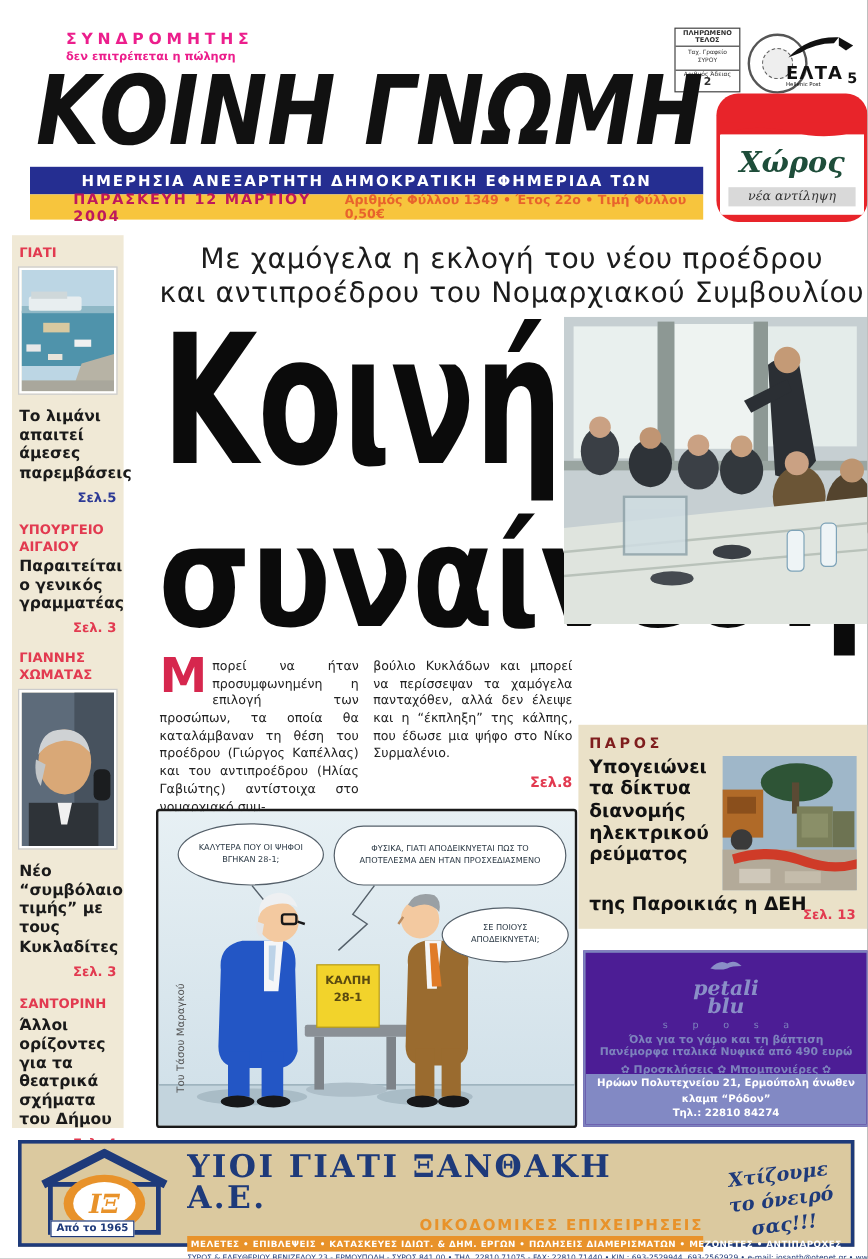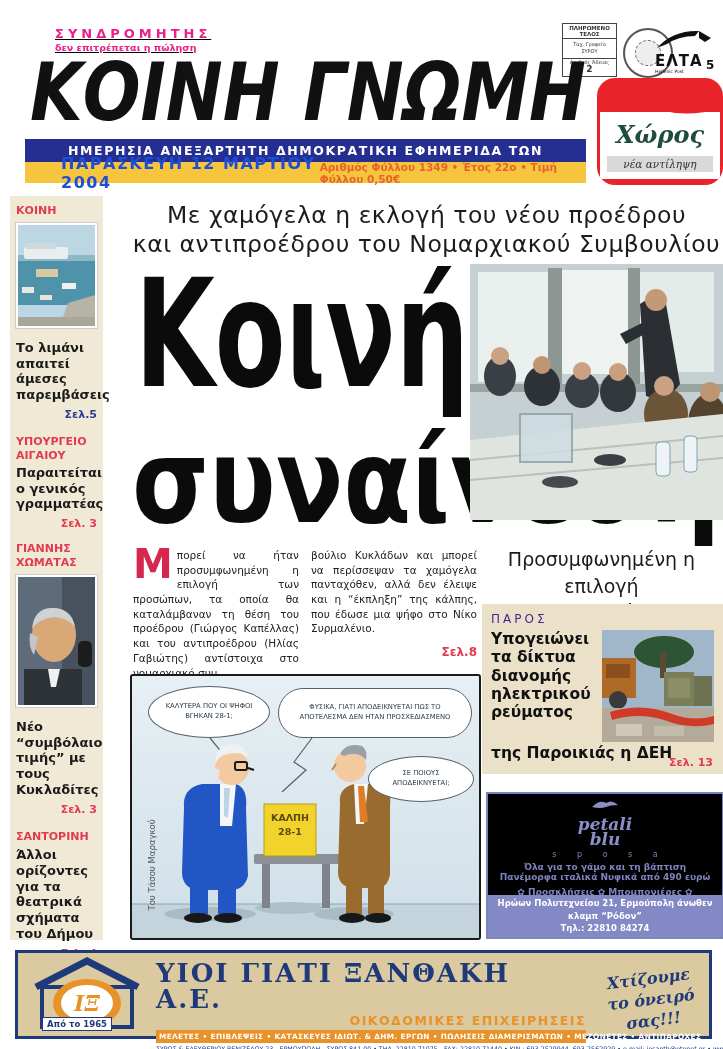--- a/index.html
+++ b/index.html
@@ -20,21 +20,21 @@
                display:flex;align-items:center;justify-content:center;}
   .round-stamp .inner{width:24px;height:24px;border:1px dashed #666;border-radius:50%;background:#eee;}
   .elta-name{font-size:15px;font-weight:bold;color:#111;letter-spacing:1px;line-height:1;}
   .elta-sub{font-size:4.5px;color:#111;}
   .edition-num{font-size:12px;font-weight:bold;color:#111;}
 
   
   .banner-blue{background:#252e91;color:#fff;font-weight:bold;font-size:12.5px;
                letter-spacing:1.6px;text-align:center;line-height:23px;height:23px;}
   .bar-yellow{background:#f7c53d;height:21px;display:flex;align-items:center;padding:0 0 0 36px;box-sizing:border-box;}
-  .bar-date{color:#1d4ed8;font-weight:bold;font-size:16px;letter-spacing:1.5px;}
+  .bar-date{color:#be185d;font-weight:bold;font-size:12px;letter-spacing:1.5px;}
   .bar-issue{color:#e8632c;font-weight:bold;font-size:10.5px;}
 
   
   .choros{width:126px;height:107px;background:#e8242a;overflow:hidden;}
   .choros .white{position:absolute;left:3px;right:3px;top:34px;bottom:6px;background:#fff;}
   .choros-name{position:absolute;left:0;right:0;top:42px;text-align:center;
                font-family:"DejaVu Serif",serif;font-style:italic;font-weight:bold;
                font-size:24px;color:#1e4d3a;}
   .choros-tag{position:absolute;left:10px;right:10px;top:78px;background:#d9d9d9;
               text-align:center;font-family:"DejaVu Serif",serif;font-style:italic;
@@ -57,40 +57,40 @@
   .body-cols{left:133px;top:548px;width:345px;display:flex;gap:12px;}
   .bcol{width:166px;font-size:10.5px;line-height:1.4;color:#222;text-align:justify;}
   .dropcap{float:left;font-size:40px;line-height:32px;font-weight:bold;color:#d6274e;padding-right:4px;}
   .page-ref{color:#e23a50;font-weight:bold;font-size:12px;text-align:right;margin-top:8px;}
 
   .deck{left:480px;top:546px;width:243px;text-align:center;font-size:19px;line-height:1.4;color:#1c1c1c;}
 
   
   .paros{left:482px;top:604px;width:241px;height:170px;background:#eae1c8;
          padding:8px 9px;box-sizing:border-box;}
-  .paros-kicker{color:#4c1d95;font-weight:normal;font-size:12px;letter-spacing:3px;}
+  .paros-kicker{color:#7f1d1d;font-weight:bold;font-size:12px;letter-spacing:3px;}
   .paros-row{display:flex;margin-top:4px;}
   .paros-title{width:106px;font-weight:bold;font-size:15.5px;line-height:1.18;color:#111;}
   .paros-title2{font-weight:bold;font-size:15.5px;color:#111;margin-top:2px;}
   .paros-page{position:absolute;right:10px;bottom:5px;color:#e23a50;font-weight:bold;font-size:11px;}
 
   
   .cartoon{left:130px;top:674px;width:351px;height:266px;border:2px solid #1a1a1a;border-radius:3px;
            background:linear-gradient(#e7f0f4,#cfdfe8);box-sizing:border-box;overflow:hidden;}
   .bubble{position:absolute;background:#fff;border:1px solid #55606a;border-radius:50%;
           display:flex;align-items:center;justify-content:center;text-align:center;
           font-size:6.8px;line-height:1.45;color:#2c3a46;padding:4px 8px;box-sizing:border-box;}
   .ballot-label{position:absolute;left:133px;top:135px;width:50px;text-align:center;
                 font-size:9.5px;font-weight:bold;color:#5a4a10;line-height:1.5;}
   .cartoon-credit{position:absolute;left:-26px;bottom:68px;transform:rotate(-90deg);
                   transform-origin:center;font-size:8.5px;color:#555;white-space:nowrap;}
 
   
   .petali{left:486px;top:792px;width:238px;height:147px;border:2px solid #7d83bd;
-          background:#000000;box-sizing:border-box;text-align:center;color:#7d83bd;overflow:hidden;}
+          background:#4c1d95;box-sizing:border-box;text-align:center;color:#7d83bd;overflow:hidden;}
   .petali-logo{font-family:"DejaVu Serif",serif;font-style:italic;font-weight:bold;
                font-size:17px;line-height:.9;margin-top:4px;color:#8a8fc7;}
   .petali-sposa{font-size:8px;letter-spacing:9px;margin:2px 0 3px 9px;}
   .petali-l1{font-size:9px;font-weight:bold;}
   .petali-svc{font-size:9px;font-weight:bold;line-height:1.35;}
   .petali-tag{font-size:7.5px;font-weight:bold;margin-top:3px;}
   .petali-bar{position:absolute;left:0;right:0;bottom:0;background:#8289c4;color:#fff;
               font-weight:bold;font-size:8.5px;line-height:1.5;padding:2px 0;}
 
   
@@ -105,21 +105,21 @@
   .xan-slogan{font-family:"DejaVu Serif",serif;font-style:italic;font-weight:bold;
               color:#1e3a7a;font-size:16px;line-height:1.3;transform:rotate(-7deg);text-align:center;}
   .xan-since{position:absolute;left:14px;bottom:4px;background:#fff;border:1px solid #1e3a7a;
              color:#1e3a7a;font-weight:bold;font-size:8.5px;padding:1px 4px;}
 </style>
 </head>
 <body>
 
 <div id="page">
 
-  <div class="abs" style="left:55px;top:26px;text-decoration:underline;">
+  <div class="abs" style="left:55px;top:26px;">
     <div class="sub-label">ΣΥΝΔΡΟΜΗΤΗΣ</div>
     <div class="sub-note">δεν επιτρέπεται η πώληση</div>
   </div>
 
   <div class="abs postage-box" style="left:562px;top:23px;">
     <div class="ph"><span>ΠΛΗΡΩΜΕΝΟ</span> <span>ΤΕΛΟΣ</span></div>
     <div class="pm"><span>Ταχ. Γραφείο</span><br><span>ΣΥΡΟΥ</span></div>
     <div class="pb"><span>Αριθμός Άδειας</span><br><span class="num">2</span></div>
   </div>
   <div class="abs round-stamp" style="left:623px;top:28px;">
@@ -153,21 +153,21 @@
   <div class="abs banner-blue" style="left:25px;top:139px;width:561px;">ΗΜΕΡΗΣΙΑ ΑΝΕΞΑΡΤΗΤΗ ΔΗΜΟΚΡΑΤΙΚΗ ΕΦΗΜΕΡΙΔΑ ΤΩΝ ΚΥΚΛΑΔΩΝ</div>
 
   <div class="abs bar-yellow" style="left:25px;top:162px;width:561px;">
     <span class="bar-date">ΠΑΡΑΣΚΕΥΗ 12 ΜΑΡΤΙΟΥ 2004</span>
     <span class="bar-issue">Αριθμός Φύλλου 1349 • Έτος 22ο • Τιμή Φύλλου 0,50€</span>
   </div>
 
   <div class="abs sidebar">
 
     <div>
-      <div class="kicker-red">ΚΟΙΝΗ</div>
+      <div class="kicker-red">ΓΙΑΤΙ</div>
       <svg class="side-photo" width="77" height="101" viewBox="0 0 77 101">
         <rect width="77" height="101" fill="#bcd6e4"></rect>
         <rect y="34" width="77" height="46" fill="#4f93ab"></rect>
         <rect y="30" width="77" height="6" fill="#8fb8c6"></rect>
         <rect x="6" y="22" width="44" height="12" rx="2" fill="#e8eef0"></rect>
         <rect x="8" y="18" width="30" height="6" fill="#cfd8da"></rect>
         <rect x="18" y="44" width="22" height="8" fill="#d8c9a0"></rect>
         <rect x="4" y="62" width="12" height="6" fill="#e8e8e8"></rect>
         <rect x="44" y="58" width="14" height="6" fill="#f0f0f0"></rect>
         <rect x="22" y="70" width="12" height="5" fill="#e8e4da"></rect>
@@ -258,24 +258,20 @@
     <div class="bcol">
       <span class="dropcap">Μ</span>
       <span>πορεί να ήταν προσυμφωνημένη η επιλογή των προσώπων, τα οποία θα καταλάμβαναν τη θέση του προέδρου (Γιώργος Καπέλλας) και του αντιπροέδρου (Ηλίας Γαβιώτης) αντίστοιχα στο νομαρχιακό συμ-</span>
     </div>
     <div class="bcol">
       <span>βούλιο Κυκλάδων και μπορεί να περίσσεψαν τα χαμόγελα πανταχόθεν, αλλά δεν έλειψε και η “έκπληξη” της κάλπης, που έδωσε μια ψήφο στο Νίκο Συρμαλένιο.</span>
       <div class="page-ref">Σελ.8</div>
     </div>
   </div>
 
-  <div class="abs deck">
-    <div>Προσυμφωνημένη η επιλογή</div>
-    <div>των προσώπων</div>
-  </div>
 
   <div class="abs paros">
     <div class="paros-kicker">ΠΑΡΟΣ</div>
     <div class="paros-row">
       <div class="paros-title">Υπογειώνει τα δίκτυα διανομής ηλεκτρικού ρεύματος</div>
       <svg width="112" height="112" viewBox="0 0 112 112" style="margin-left:5px;">
         <rect width="112" height="112" fill="#9fb7c9"></rect>
         <ellipse cx="62" cy="22" rx="30" ry="16" fill="#2e5436"></ellipse>
         <rect x="58" y="22" width="6" height="26" fill="#5a4a34"></rect>
         <rect x="0" y="28" width="34" height="40" fill="#b06a28"></rect>

